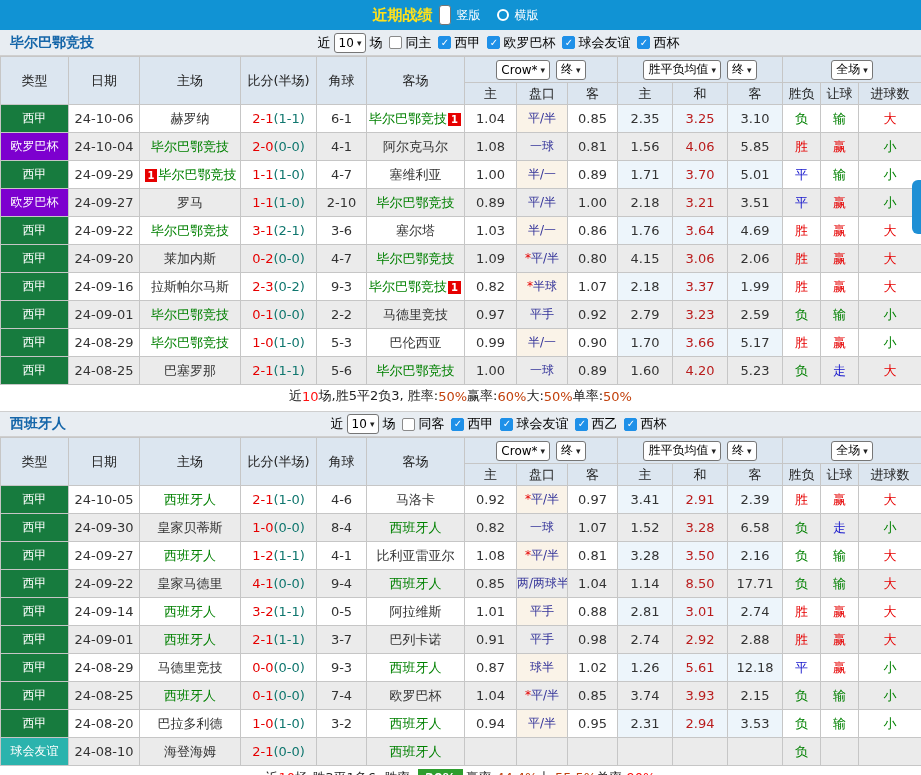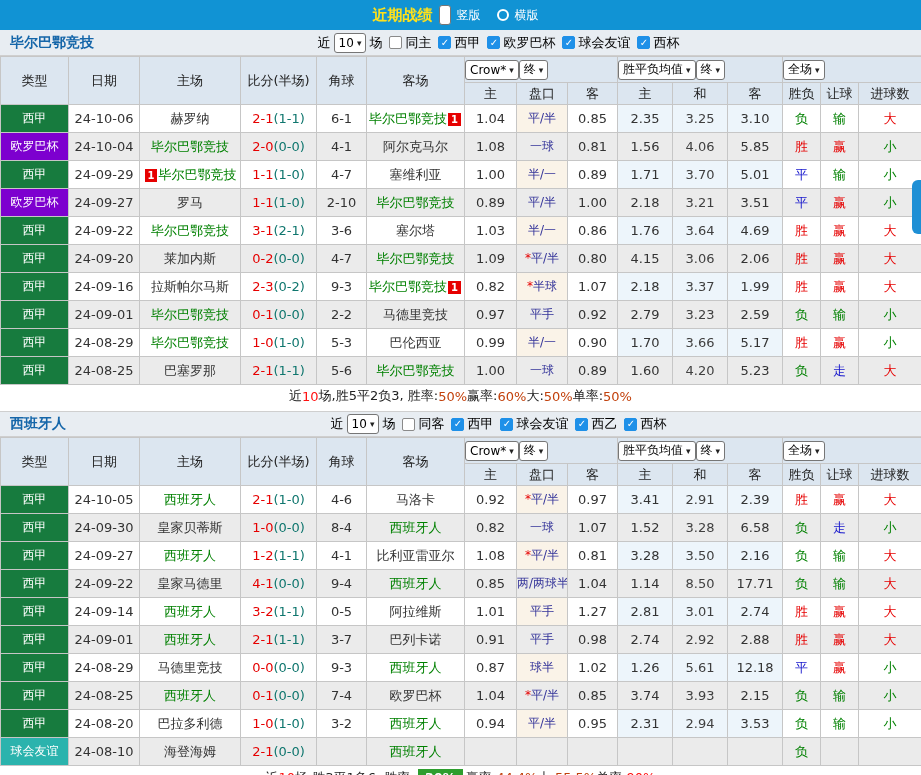--- a/index.html
+++ b/index.html
@@ -19,26 +19,26 @@
   .sel{display:inline-flex;align-items:center;gap:3px;background:#fff;border:1px solid #767676;border-radius:3px;padding:0 4px;height:20px;font-size:12px;color:#000;cursor:pointer;white-space:nowrap}
   .sel .arr{font-size:9px;color:#222}
   .cb{width:13px;height:13px;border:1px solid #8a8a8a;border-radius:2px;background:#fff;display:inline-flex;align-items:center;justify-content:center;font-size:10px;line-height:1;color:#fff;cursor:pointer;margin-left:4px}
   .cb.on{background:#1E90E8;border-color:#1E90E8}
   
   table{border-collapse:collapse;table-layout:fixed;width:921px}
   th,td{border:1px solid #C6C6C6;text-align:center;overflow:hidden;white-space:nowrap}
   thead th{background:#DCE6F0;font-weight:normal;font-size:13px;color:#222}
   thead tr.ctrl th{height:26px}
   thead tr.sub th{height:22px}
-  .ctrlwrap{display:flex;align-items:center;}
+  .ctrlwrap{display:flex;align-items:center;justify-content:center;gap:6px}
   tbody td{height:28px;font-size:13px;background:#fff}
   tbody tr.even td{background:#EBEBEB}
   td.c-pan{background:#FAF3E8;color:#333399;font-size:12px}
   td.c-avg{background:#EDF5FB}
-  td.avg-mid{color:#404040}
+  td.avg-mid{color:#b91c1c}
   td.type{color:#fff;font-size:12px}
   .t-green{background:#177B3E!important}
   .t-purple{background:#7D00CF!important}
   .t-teal{background:#2BB3AD!important}
   .tm-green{color:#008000}
   .ft{color:#E60000}
   .ht{color:#0f766e}
   .badge{display:inline-block;background:#E60000;color:#fff;font-size:10px;font-weight:bold;line-height:13px;padding:0 3px;vertical-align:middle;margin:0 1px}
   .star{color:#E60000}
   .r-red{color:#E60000}
@@ -508,21 +508,21 @@
           </tr>
           <tr>
             <td class="type t-green">西甲</td>
             <td>24-09-14</td>
             <td><span class="tm-green">西班牙人</span></td>
             <td><span class="ft">3-2</span><span class="ht">(1-1)</span></td>
             <td>0-5</td>
             <td><span>阿拉维斯</span></td>
             <td>1.01</td>
             <td class="c-pan"><span>平手</span></td>
-            <td>1.27</td>
+            <td>0.88</td>
             <td class="c-avg">2.81</td>
             <td class="c-avg avg-mid">3.01</td>
             <td class="c-avg">2.74</td>
             <td class="r-red">胜</td>
             <td class="r-red">赢</td>
             <td class="r-red">大</td>
           </tr>
           <tr class="even">
             <td class="type t-green">西甲</td>
             <td>24-09-01</td>

